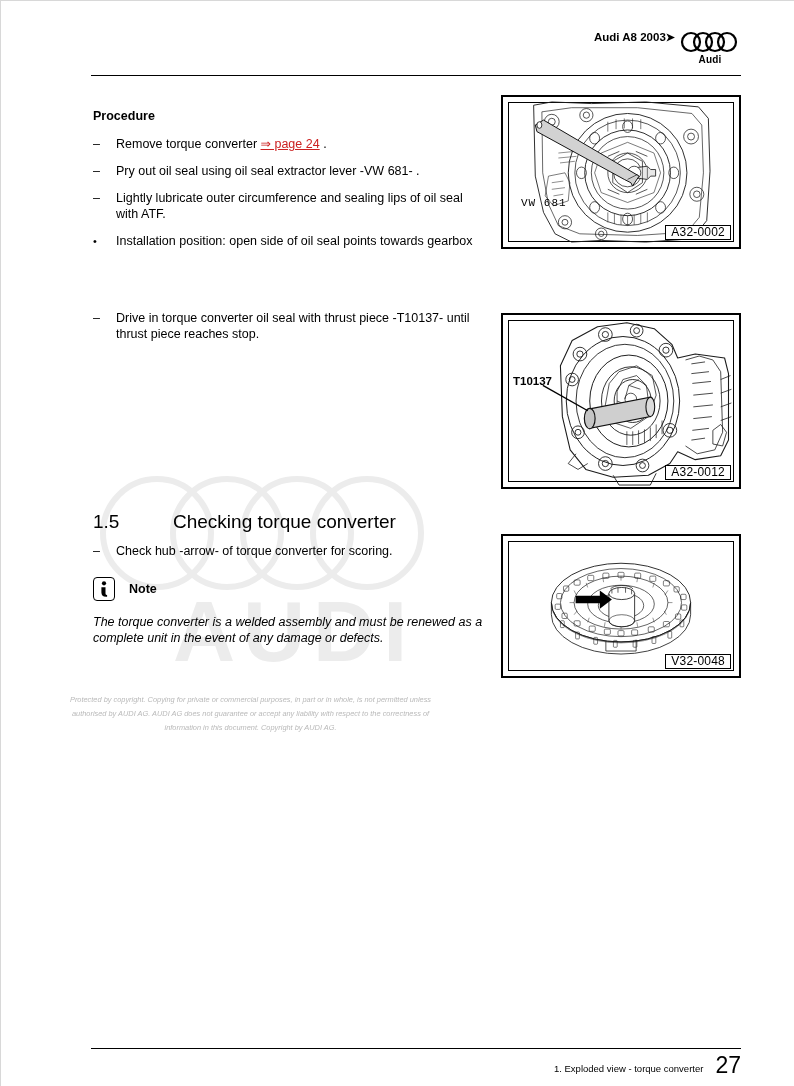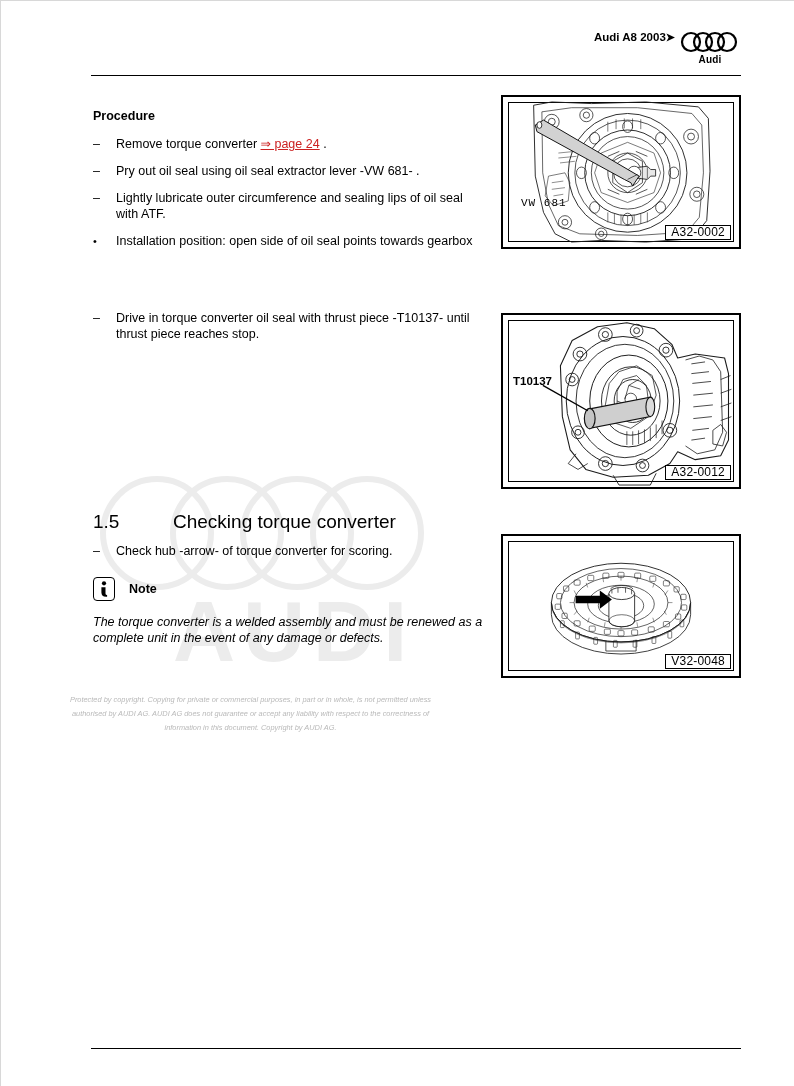--- a/index.html
+++ b/index.html
@@ -578,14 +578,18 @@
       </g>
 
       <g>
         <path d="M60 79 L92 79 L92 72 L108 84 L92 96 L92 89 L60 89 Z" fill="#000"></path>
       </g>
     </svg>
     <div class="fig-id">V32-0048</div>
   </div>
 
   <div id="footer-rule"></div>
+  <div id="footer">
+    <div id="footer-caption">1. Exploded view - torque converter</div>
+    <div id="footer-pageno">27</div>
+  </div>
 
 </div>
 
 </body></html>

